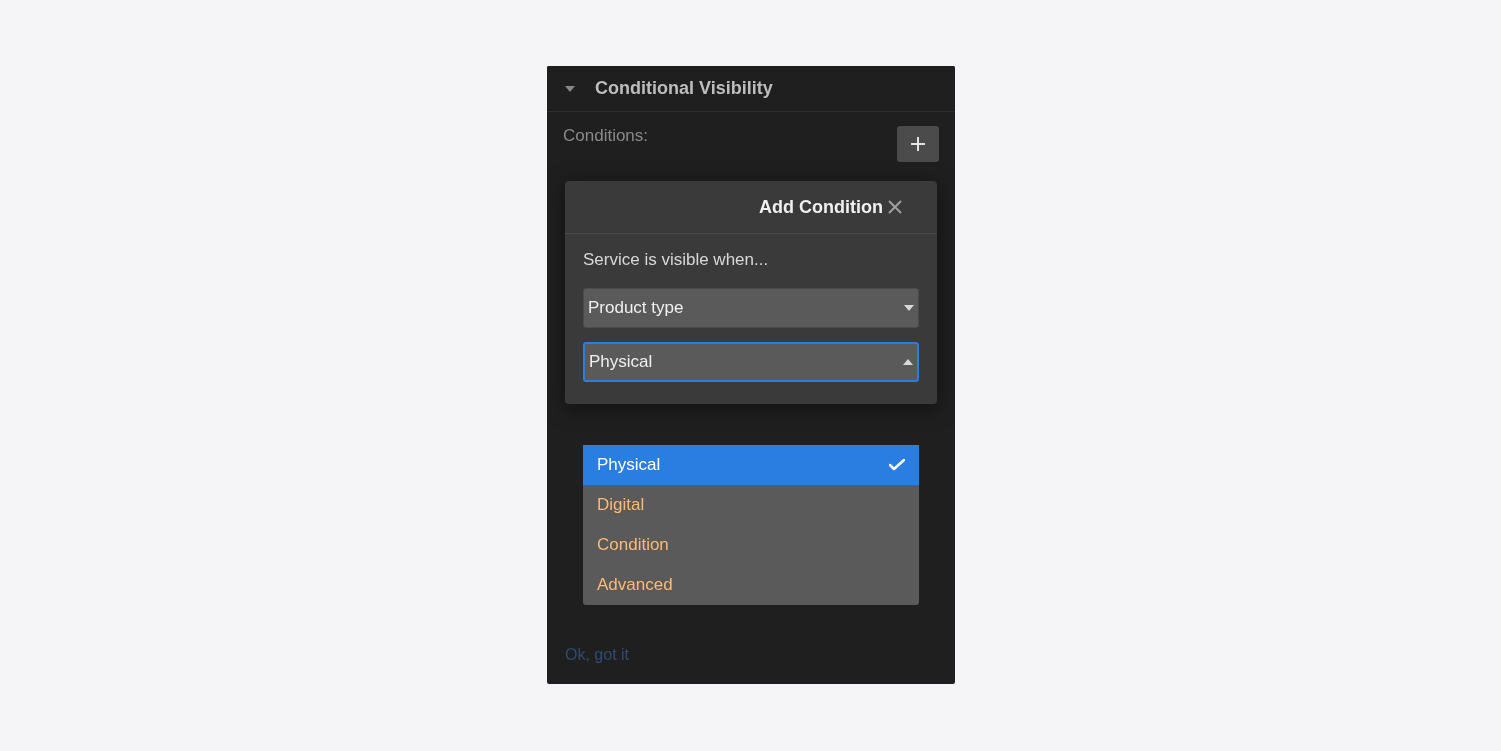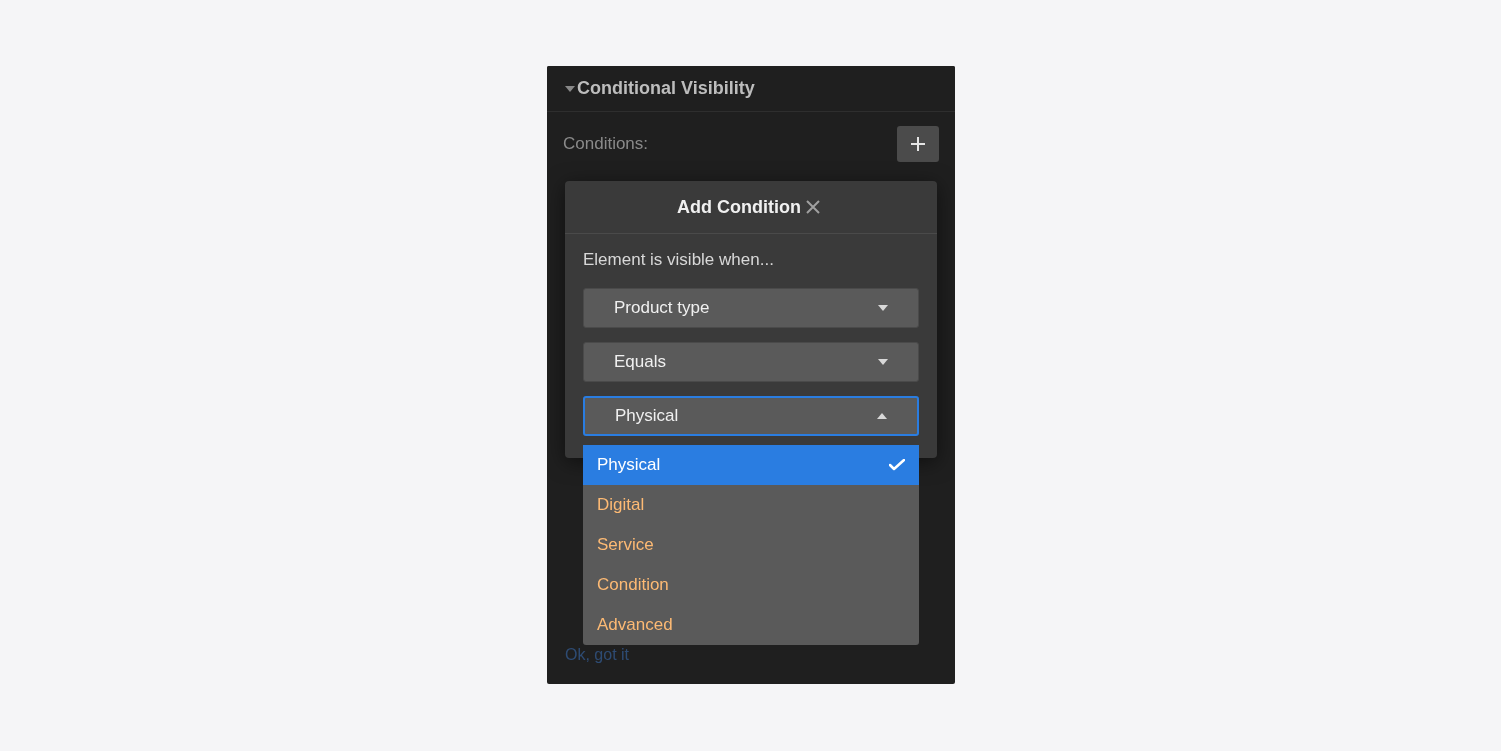--- a/index.html
+++ b/index.html
@@ -17,38 +17,37 @@
     width: 408px;
     height: 618px;
     background: #1f1f1f;
     border-radius: 2px;
     overflow: hidden;
   }
   .section-header {
     display: flex;
     align-items: center;
     padding: 12px 18px;
-    gap: 2px;
+    gap: 20px;
     background: #1f1f1f;
     border-bottom: 1px solid #2e2e2e;
   }
   .section-header .caret {
     width: 0; height: 0;
     border-left: 5px solid transparent;
     border-right: 5px solid transparent;
     border-top: 6px solid #888;
   }
   .section-header .title {
     color: #bdbdbd;
     font-size: 18px;
     font-weight: 600;
   }
   .conditions-row {
     display: flex;
-    align-items: center;
     justify-content: space-between;
     padding: 14px 16px 12px 16px;
   }
   .conditions-row .label {
     color: #8a8a8a;
     font-size: 17px;
   }
   .plus-btn {
     width: 42px;
     height: 36px;
@@ -76,22 +75,22 @@
     top: 115px;
     width: 372px;
     background: #3a3a3a;
     border-radius: 4px;
     box-shadow: 0 4px 20px rgba(0,0,0,0.5);
     z-index: 10;
   }
   .modal-header {
     display: flex;
     align-items: center;
-    justify-content: center;
-    padding: 14px 13px;
+    justify-content: flex-end;
+    padding: 14px 30px;
     border-bottom: 1px solid #4a4a4a;
   }
   .modal-header .title {
     color: #f0f0f0;
     font-size: 18px;
     font-weight: 700;
   }
   .close-x {
     color: #a0a0a0;
     font-size: 20px;
@@ -114,21 +113,21 @@
   }
   .select {
     width: 100%;
     height: 40px;
     background: #5a5a5a;
     border: 1px solid #4a4a4a;
     border-radius: 3px;
     display: flex;
     align-items: center;
     justify-content: space-between;
-    padding: 0 30px;
+    padding: 0 4px;
     color: #f0f0f0;
     font-size: 17px;
     margin-bottom: 14px;
     cursor: pointer;
   }
   .select.last { margin-bottom: 0; }
   .select .caret-down {
     width: 0; height: 0;
     border-left: 5px solid transparent;
     border-right: 5px solid transparent;
@@ -198,31 +197,27 @@
       <span class="title">Add Condition</span>
       <button class="close-x">
         <span>
           <svg width="14" height="14" viewBox="0 0 14 14">
               <path d="M1 1l12 12M13 1L1 13" stroke="#a0a0a0" stroke-width="2" fill="none"></path>
             </svg>
         </span>
       </button>
     </div>
     <div class="modal-body">
-      <div class="prompt">Element is visible when...</div>
+      <div class="prompt">Service is visible when...</div>
 
       <div class="select">
         <span>Product type</span>
         <span class="caret-down"></span>
       </div>
 
-      <div class="select">
-        <span>Equals</span>
-        <span class="caret-down"></span>
-      </div>
 
       <div class="select open last">
         <span>Physical</span>
         <span class="caret-down"></span>
       </div>
     </div>
 
     <div class="dropdown">
 
     <div class="option selected">
@@ -230,23 +225,20 @@
           <span class="check">
             <svg width="16" height="12" viewBox="0 0 16 12">
               <path d="M1 6l4 4L15 1" stroke="#fff" stroke-width="2.5" fill="none" stroke-linecap="round" stroke-linejoin="round"></path>
             </svg>
           </span>
         </div>
         <div class="option">
           <span>Digital</span>
         </div>
         <div class="option">
-          <span>Service</span>
-        </div>
-        <div class="option">
           <span>Condition</span>
         </div>
         <div class="option">
           <span>Advanced</span>
         </div>
       </div>
   </div>
 
 </div>
 

